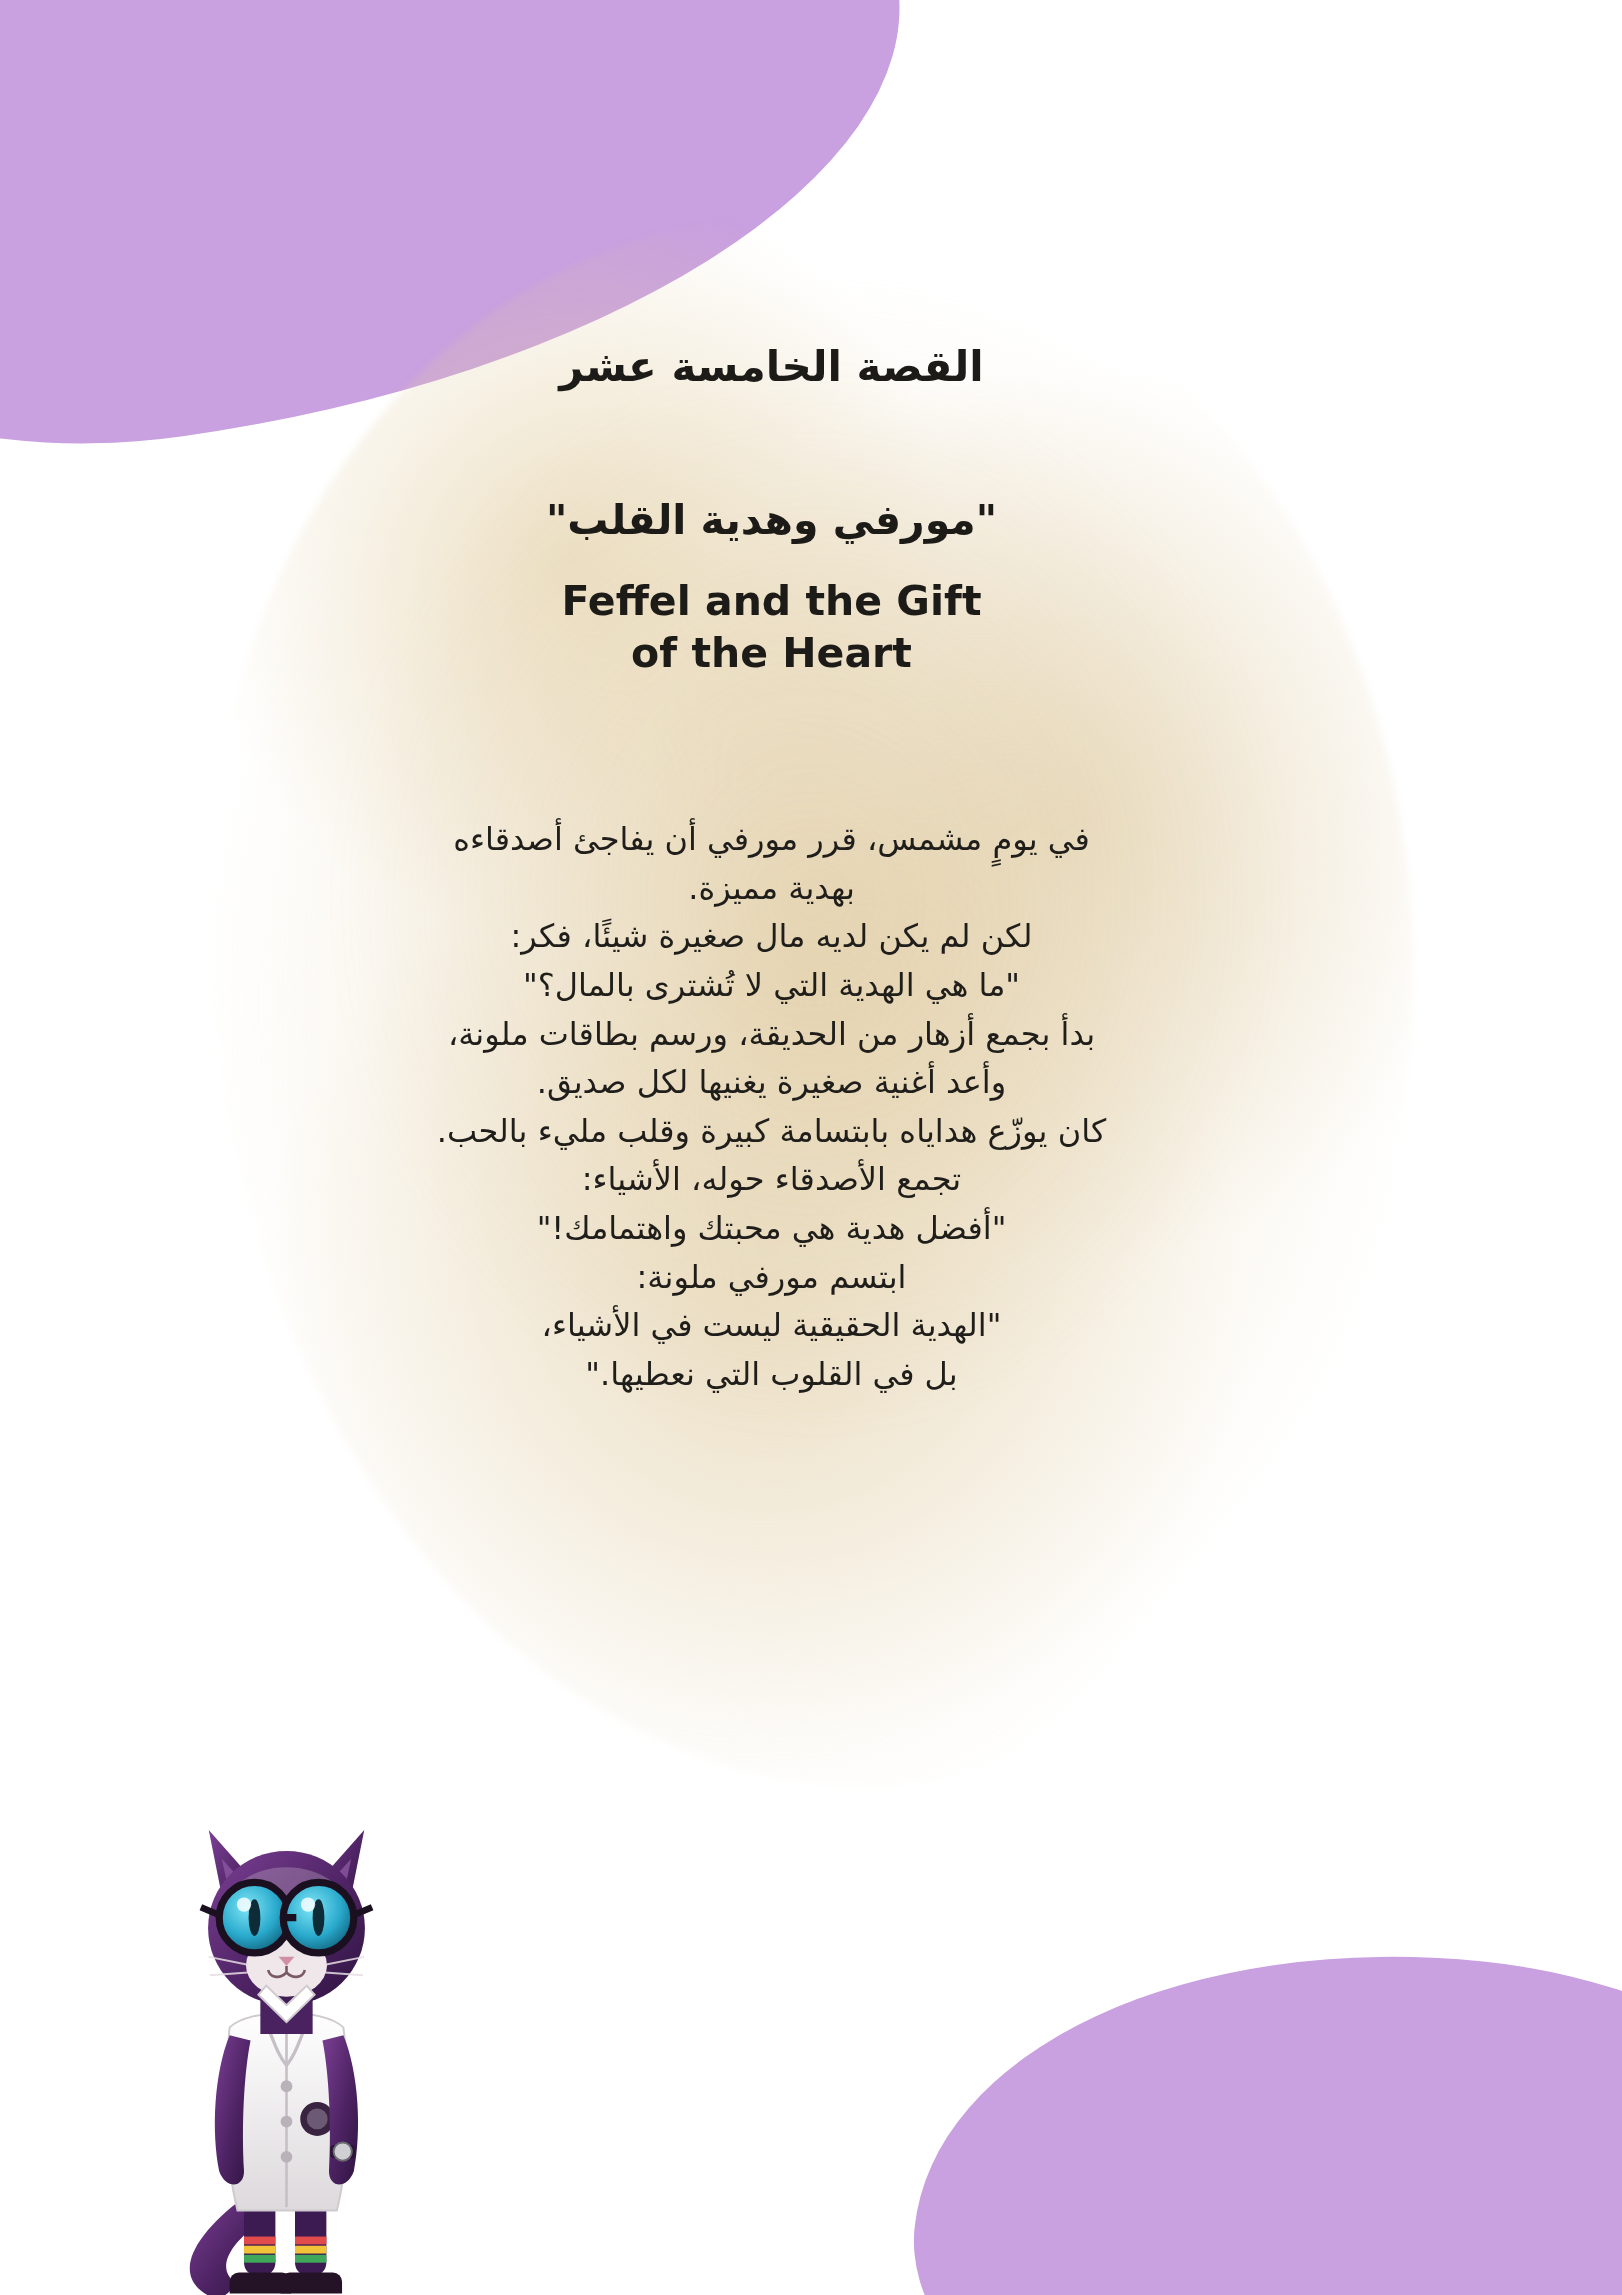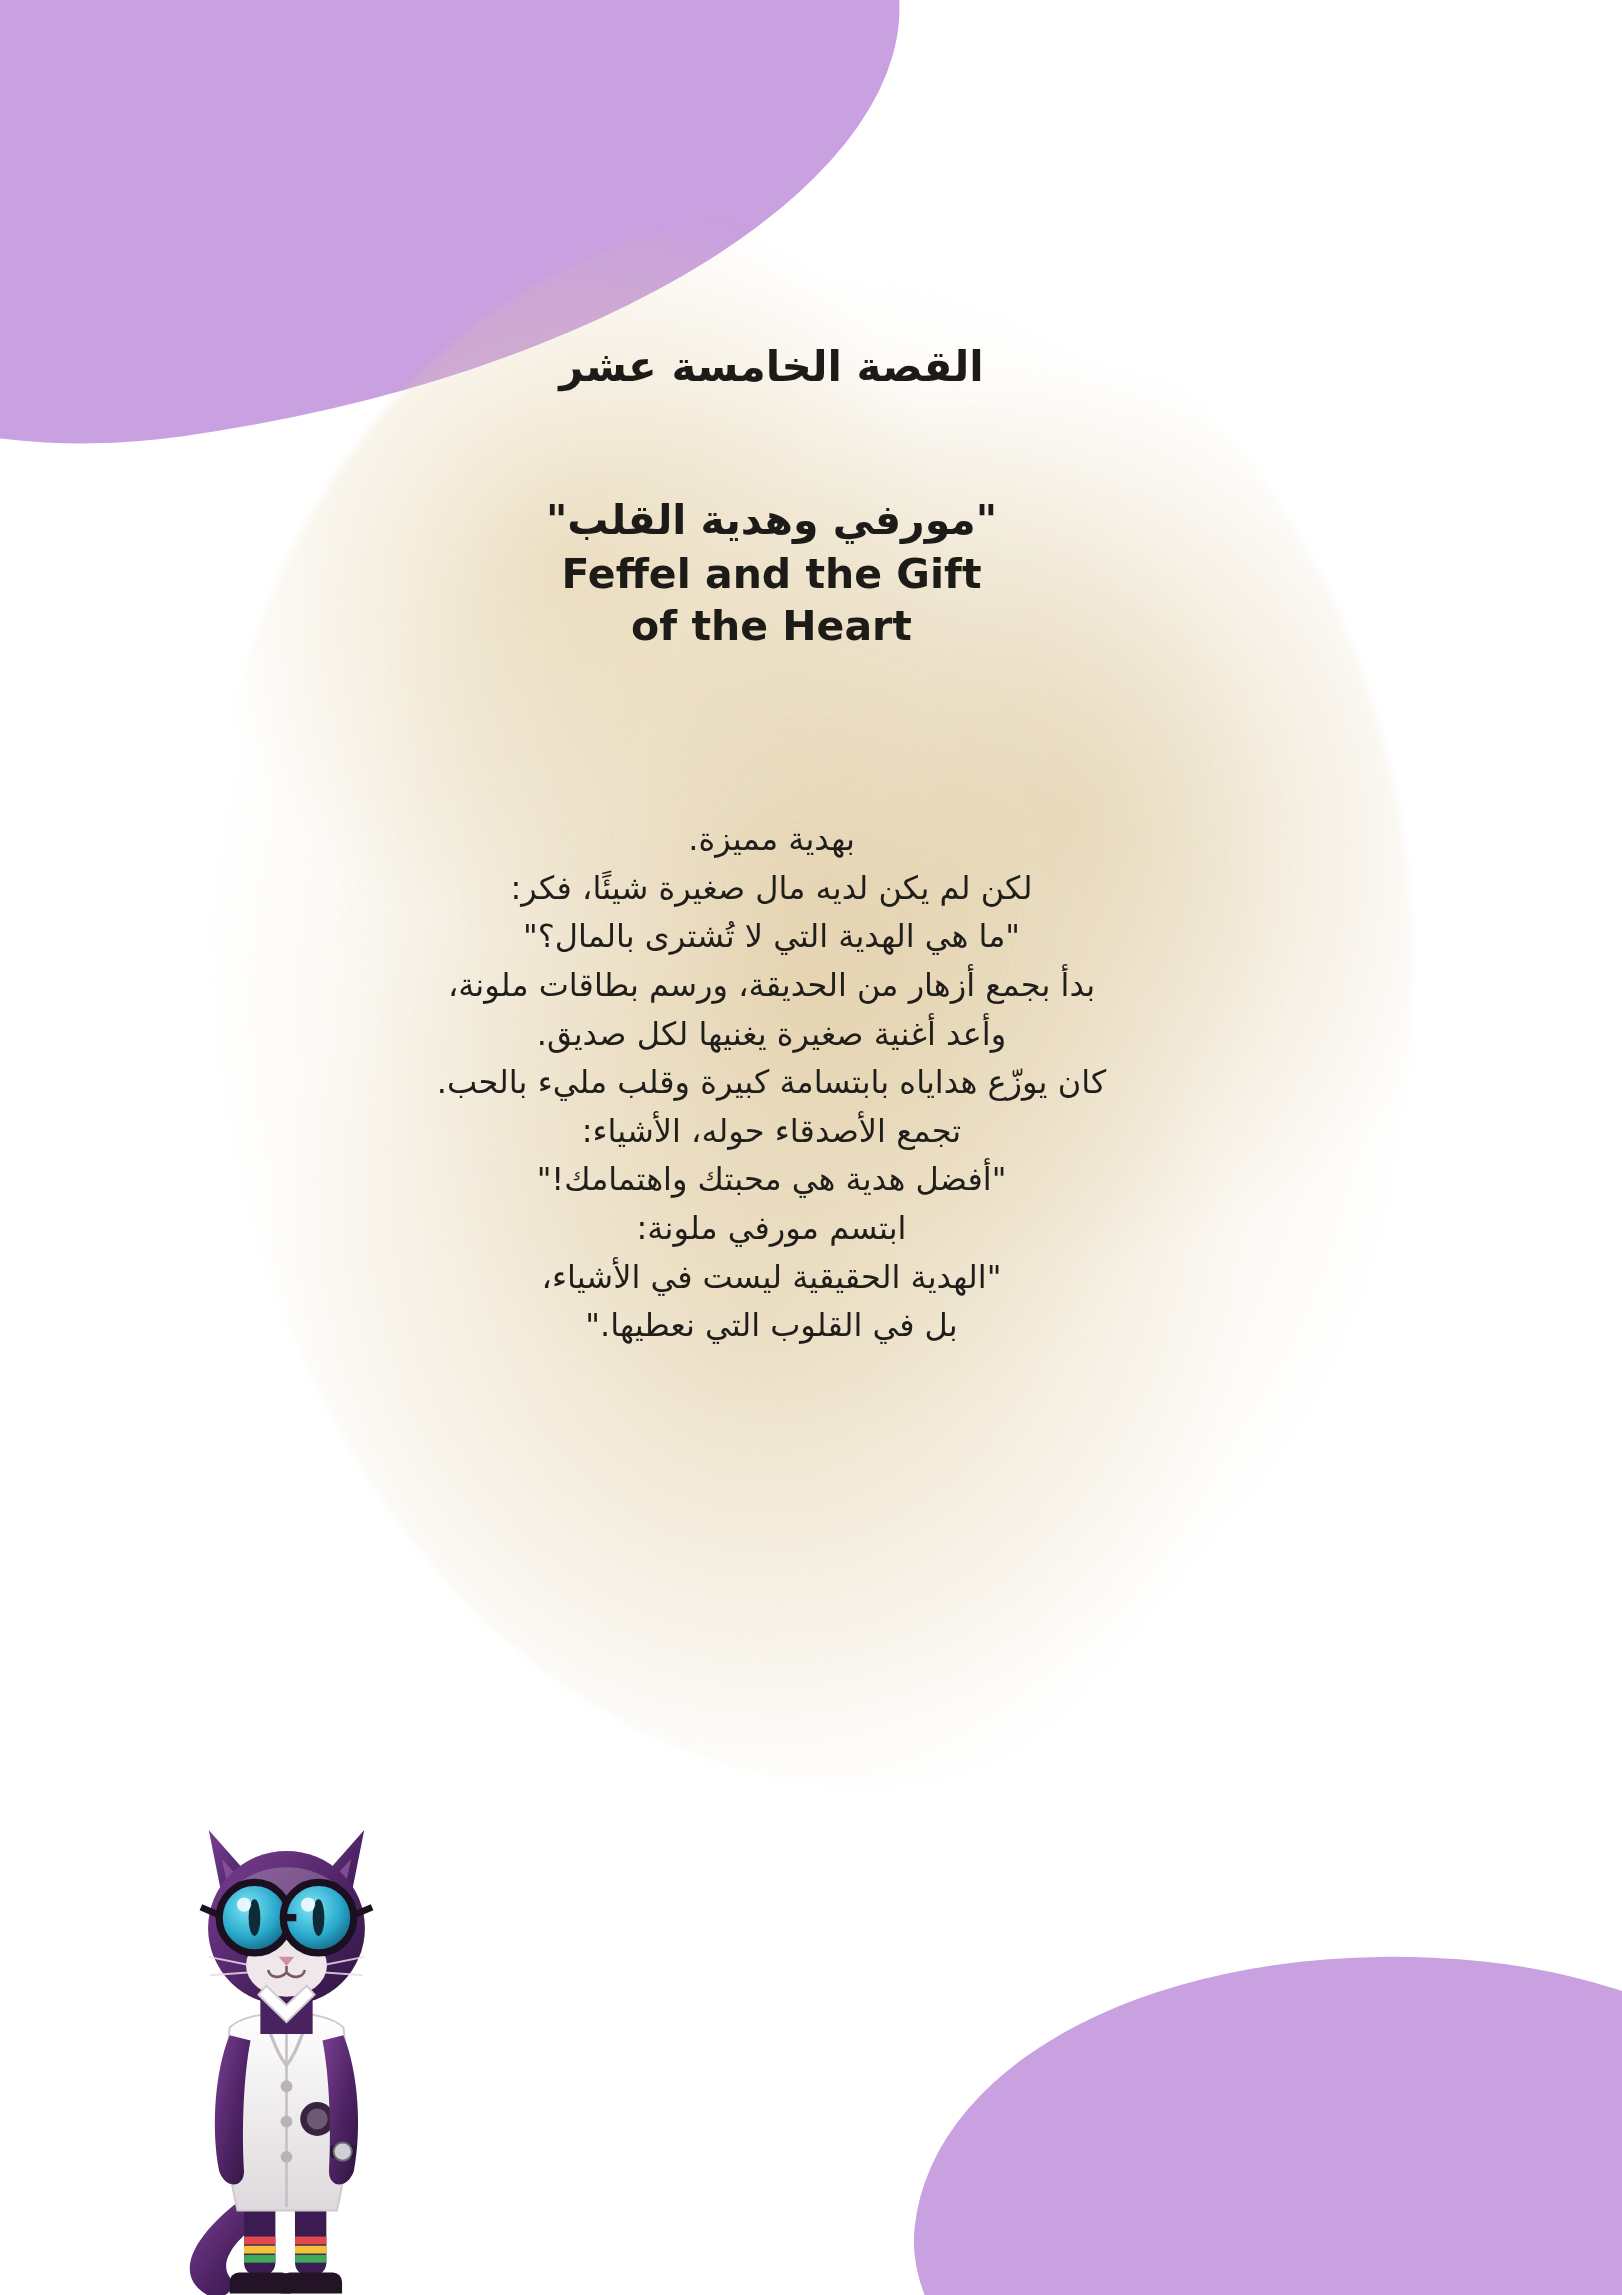--- a/index.html
+++ b/index.html
@@ -106,21 +106,21 @@
     letter-spacing: 0.3px;
   }
   .title-ar {
     margin-top: 98px;
     font-size: 41px;
     font-weight: 700;
     line-height: 1.35;
   }
   .title-en {
     direction: ltr;
-    margin-top: 0;
+    margin-top: 27px;
     font-size: 41px;
     font-weight: 700;
     line-height: 1.28;
   }
 
   .body-block {
     position: absolute;
     top: 815px;
     left: 50%;
     transform: translateX(-50%);
@@ -160,20 +160,21 @@
   <div class="content">
 
     <div class="title-block">
       <div class="story-label">القصة الخامسة عشر</div>
       <div class="title-ar">"مورفي وهدية القلب"</div>
       <div class="title-en">Feffel and the Gift</div>
       <div class="title-en" style="margin-top:0">of the Heart</div>
     </div>
 
     <div class="body-block">
+      <p>في يومٍ مشمس، قرر مورفي أن يفاجئ أصدقاءه</p>
       <p>بهدية مميزة.</p>
       <p>لكن لم يكن لديه مال صغيرة شيئًا، فكر:</p>
       <p>"ما هي الهدية التي لا تُشترى بالمال؟"</p>
       <p>بدأ بجمع أزهار من الحديقة، ورسم بطاقات ملونة،</p>
       <p>وأعد أغنية صغيرة يغنيها لكل صديق.</p>
       <p>كان يوزّع هداياه بابتسامة كبيرة وقلب مليء بالحب.</p>
       <p>تجمع الأصدقاء حوله، الأشياء:</p>
       <p>"أفضل هدية هي محبتك واهتمامك!"</p>
       <p>ابتسم مورفي ملونة:</p>
       <p>"الهدية الحقيقية ليست في الأشياء،</p>

